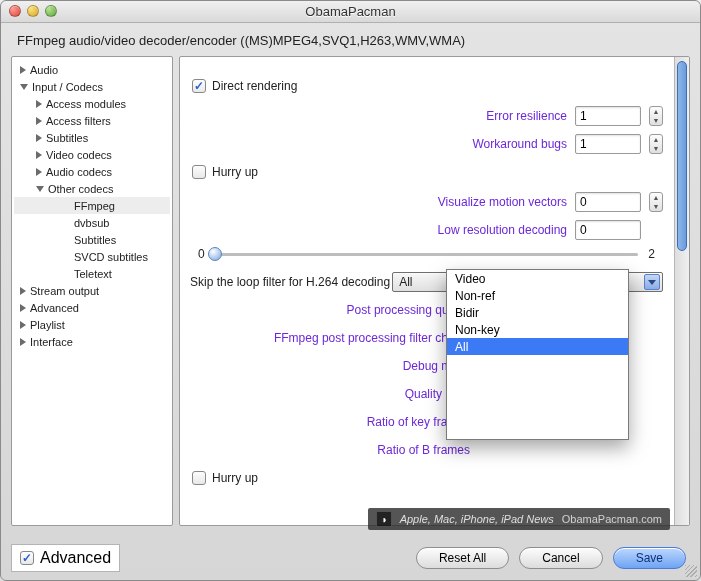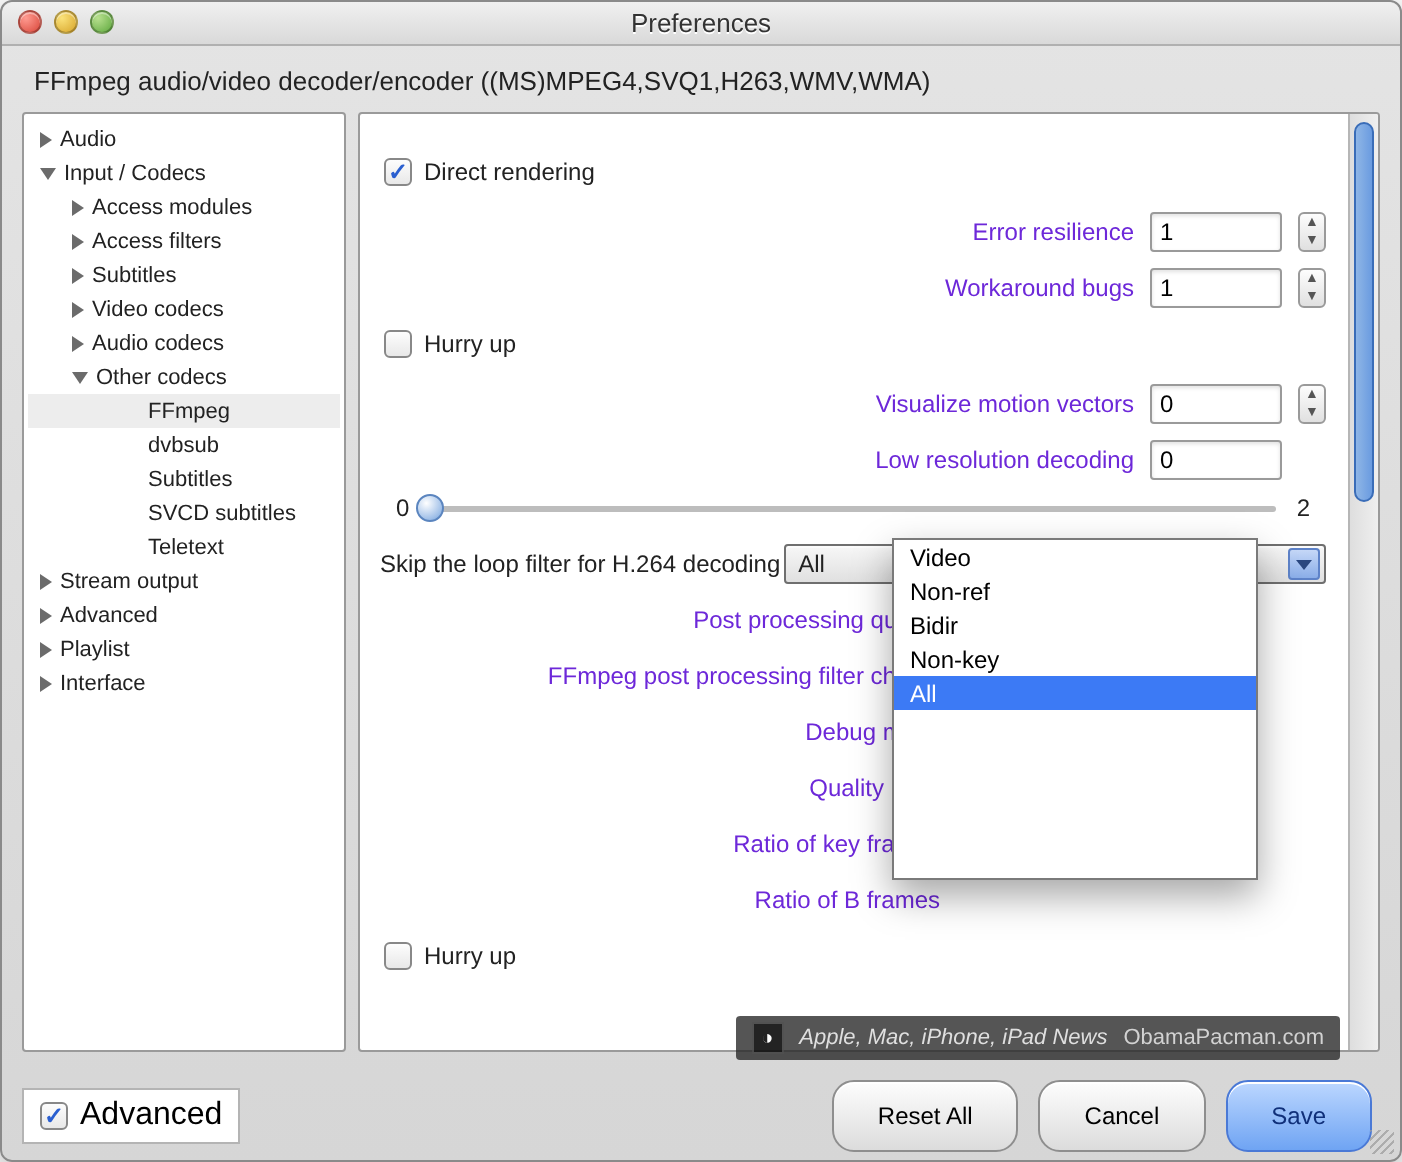--- a/index.html
+++ b/index.html
@@ -46,41 +46,41 @@
 .select-field .sel-arrow { width:16px; height:16px; background:linear-gradient(to bottom,#c5d7f7,#8aade8); border:1px solid #5d82c8; border-radius:2px; display:flex; align-items:center; justify-content:center; }
 .sel-arrow::after { content:""; width:0; height:0; border-left:4px solid transparent; border-right:4px solid transparent; border-top:5px solid #2a477f; }
 
 .dropdown { position:absolute; left: 266px; top: 212px; width: 183px; background:#fff; border:1px solid #7a7a7a; z-index: 50; box-shadow: 0 8px 18px rgba(0,0,0,.35); font-size: 12px; padding-bottom: 84px; }
 .dropdown .opt { height: 17px; padding: 0 8px; display:flex; align-items:center; }
 .dropdown .opt.sel { background:#3c7af5; color:#fff; }
 
 .footer { height: 44px; display:flex; align-items:center; padding: 0 14px 0 10px; gap:10px; }
 .footer-left { display:flex; align-items:center; gap:6px; background:#fff; border:1px solid #b4b4b4; padding:4px 8px; box-shadow: 0 1px 0 rgba(255,255,255,.6) inset; }
 .footer .spacer { flex:1; }
-.btn { height: 36px; padding: 0 22px; font-size: 12px; background: linear-gradient(to bottom,#fdfdfd,#dcdcdc); border:1px solid #8e8e8e; border-radius: 11px; box-shadow: 0 1px 0 #fff inset; display:flex; align-items:center; }
+.btn { height: 22px; padding: 0 22px; font-size: 12px; background: linear-gradient(to bottom,#fdfdfd,#dcdcdc); border:1px solid #8e8e8e; border-radius: 11px; box-shadow: 0 1px 0 #fff inset; display:flex; align-items:center; }
 .btn.default { background: linear-gradient(to bottom,#bcd7ff,#6fa4f3); border:1px solid #4a79d6; color:#10307a; font-weight:500; }
 
 .watermark { position:absolute; bottom: 50px; right: 30px; z-index: 40; display:flex; align-items:center; gap:8px; font-size:11px; font-style:italic; color:#ddd; background: rgba(40,40,40,.86); padding: 3px 8px; border-radius: 2px; opacity:.92; }
 .watermark .wmicon { width:16px; height:16px; background:#111; border:1px solid #444; display:flex; align-items:center; justify-content:center; color:#fff; font-size:10px; font-style: normal; }
 .watermark .wmsite { font-style:normal; color:#cfcfcf; }
 
 .resize-grip { position:absolute; right:3px; bottom:3px; width:12px; height:12px; background: repeating-linear-gradient(135deg, #9a9a9a 0 1px, transparent 1px 3px); opacity:.7; }
 </style>
 </head>
 <body>
 
 <div class="window">
 
   <div class="titlebar">
     <div class="traffic">
       <div class="dot red"></div>
       <div class="dot yellow"></div>
       <div class="dot green"></div>
     </div>
-    <div class="title">Preferences</div>
+    <div class="title">ObamaPacman</div>
   </div>
 
   <div class="subtitle">FFmpeg audio/video decoder/encoder ((MS)MPEG4,SVQ1,H263,WMV,WMA)</div>
 
   <div class="body">
     <div class="sidebar">
       <div class="tree-row">
           <span class="arrow right"></span>
           <span>Audio</span>
         </div>

